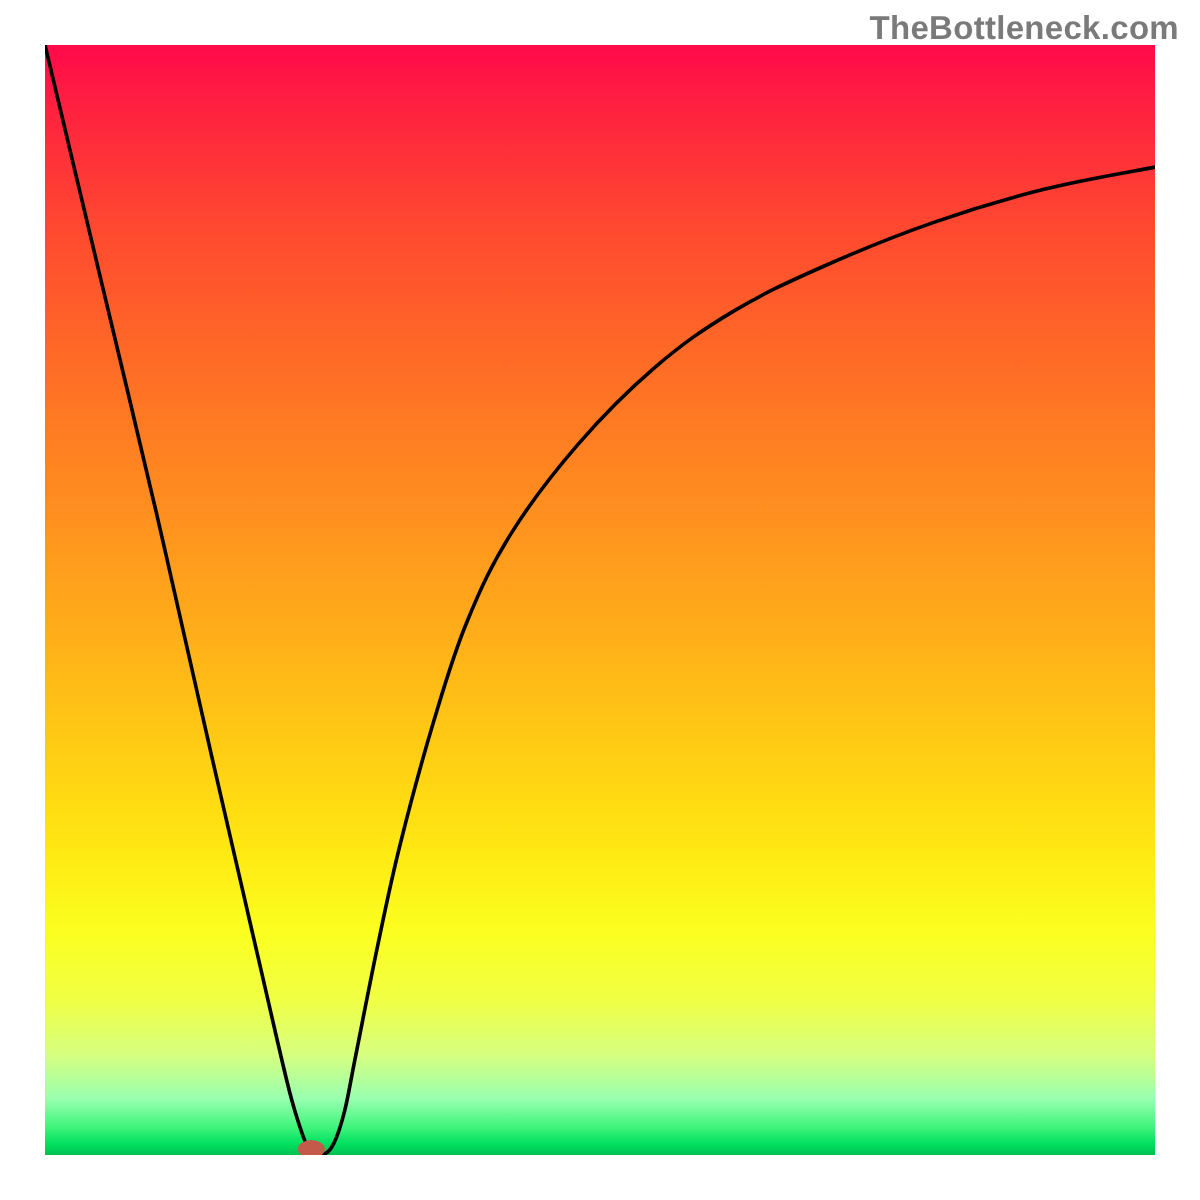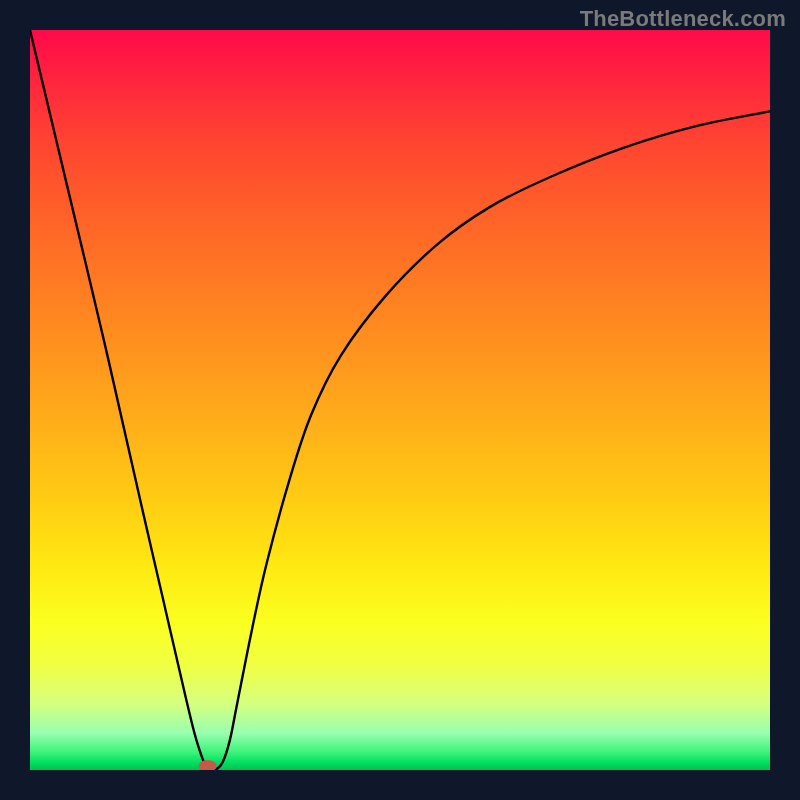--- a/index.html
+++ b/index.html
@@ -1,21 +1,21 @@
 <!DOCTYPE html>
 <html><head>
 <meta charset="utf-8">
 <style>
   * { margin: 0; padding: 0; box-sizing: border-box; }
   html, body { width: 800px; height: 800px; overflow: hidden; background: #000; }
   .frame {
     position: relative;
     width: 800px;
     height: 800px;
-    background: #0f172a;
+    background: #ffffff;
   }
   .plot-area {
     position: absolute;
     left: 30px;
     top: 30px;
     width: 740px;
     height: 740px;
     background: linear-gradient(to bottom,
       #ff0a4a 0%,
       #ff2a3c 8%,

